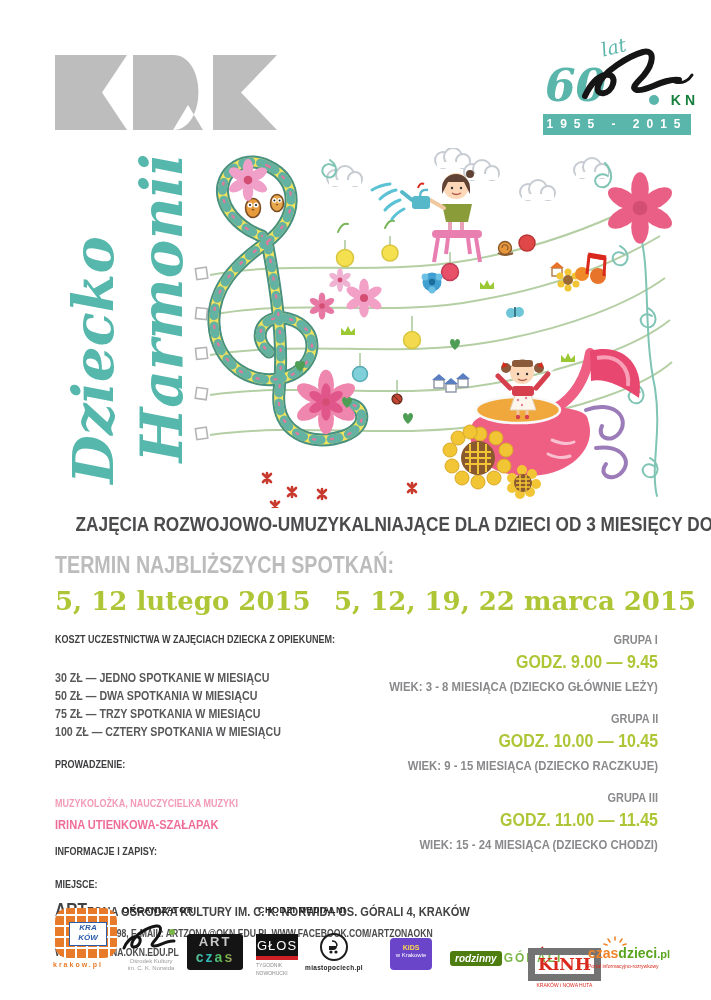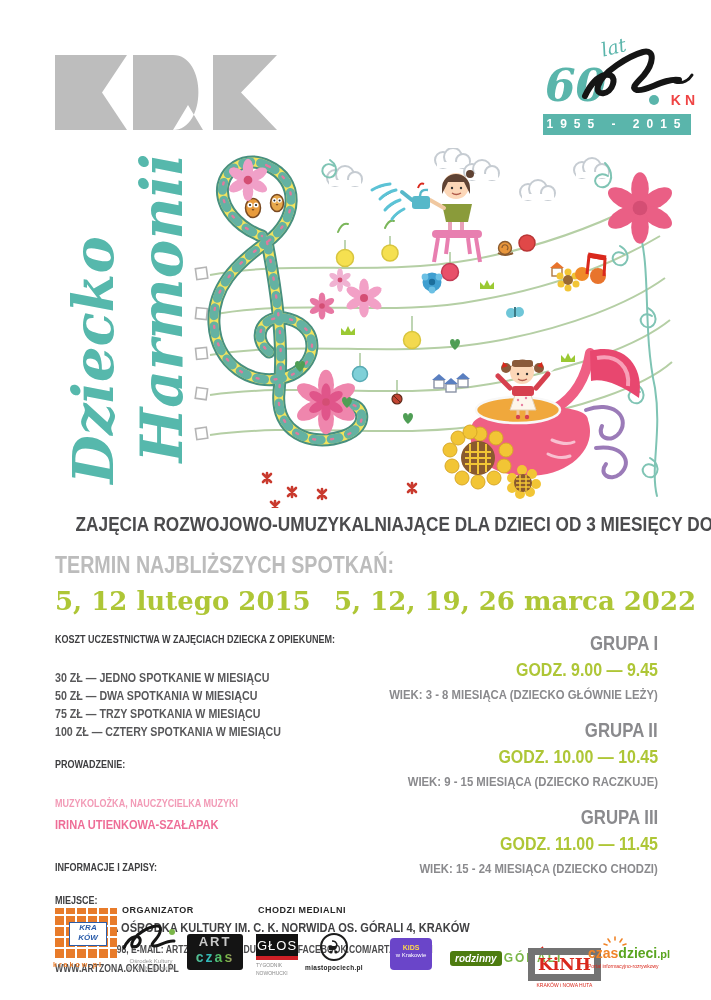--- a/index.html
+++ b/index.html
@@ -10,21 +10,21 @@
   .cnd-r{display:inline-block;transform:scaleX(.84);transform-origin:100% 50%;white-space:nowrap;}
   .cnd-c{display:inline-block;transform:scaleX(.82);transform-origin:50% 50%;white-space:nowrap;}
 
   
   .krk-svg{position:absolute;left:55px;top:55px;}
   .okn{position:absolute;left:543px;top:34px;width:160px;height:102px;}
   .okn .num{position:absolute;left:2px;top:26px;font-family:"DejaVu Serif",serif;font-style:italic;
             font-size:44px;color:#5ab5ab;font-weight:bold;}
   .okn .lat{position:absolute;left:58px;top:2px;font-family:"DejaVu Serif",serif;font-style:italic;
             font-size:19px;color:#5ab5ab;transform:rotate(-14deg);}
-  .okn .kn{position:absolute;right:4px;top:58px;font-size:14px;font-weight:bold;color:#ef4444;
+  .okn .kn{position:absolute;right:4px;top:58px;font-size:14px;font-weight:bold;color:#15803d;
            letter-spacing:4px;}
   .okn .dot{position:absolute;right:44px;top:61px;width:10px;height:10px;border-radius:50%;background:#5ab5ab;}
   .okn .bar{position:absolute;left:0;top:80px;width:148px;height:21px;background:#5ab5ab;color:#fff;
             font-size:12px;font-weight:bold;letter-spacing:7px;text-align:center;line-height:21px;}
 
   
   .w1,.w2{position:absolute;font-family:"DejaVu Serif",serif;font-style:italic;font-weight:bold;
           color:#56b8ac;white-space:nowrap;}
   .w1{left:93px;top:360px;font-size:56px;transform:translate(-50%,-50%) rotate(-90deg);}
   .w2{left:162px;top:308px;font-size:58px;transform:translate(-50%,-50%) rotate(-90deg);}
@@ -42,34 +42,34 @@
   .leftcol .h{font-size:11px;font-weight:bold;color:#3e3e40;}
   .leftcol .item{font-size:13px;font-weight:bold;color:#58585a;}
   .leftcol .line{line-height:17px;}
   .pink1{color:#f29ab6;font-size:11px;font-weight:bold;}
   .pink2{color:#ee6d97;font-size:13.5px;font-weight:bold;}
   .pink3{color:#f0839f;font-size:13px;font-weight:bold;}
   .venue-big{font-size:19px;font-weight:bold;color:#424244;}
   .venue-rest{font-size:13.5px;font-weight:bold;color:#424244;}
   .venue-small{font-size:10.5px;font-weight:bold;color:#4b4b4d;line-height:14px;}
   .mt4{margin-top:20px;} .mt3{margin-top:3px;} .mt8{margin-top:8px;}
-  .mt14{margin-top:14px;} .mt16{margin-top:24px;} .mt2{margin-top:2px;}
+  .mt14{margin-top:14px;} .mt16{margin-top:8px;} .mt2{margin-top:2px;}
 
   
   .rightcol{position:absolute;right:53px;top:632px;width:330px;text-align:right;}
-  .grp-name{font-size:20px;font-weight:bold;color:#8a8a8d;}
+  .grp-name{font-size:13px;font-weight:bold;color:#8a8a8d;}
   .grp-time{font-size:19px;font-weight:bold;color:#aec636;margin-top:4px;}
   .grp-age{font-size:13.5px;font-weight:bold;color:#8a8a8d;margin-top:6px;}
   .grp{margin-bottom:17px;}
 
   
   .flabel{position:absolute;font-size:9px;font-weight:bold;color:#262626;letter-spacing:.5px;}
   .krakow-logo{position:absolute;left:55px;top:908px;width:62px;height:50px;
      background:repeating-linear-gradient(90deg,transparent 0 9px,#fff 9px 11px),
-                repeating-linear-gradient(0deg,transparent 0 9px,#fff 9px 11px),#e87b2a;}
+                repeating-linear-gradient(0deg,transparent 0 9px,#fff 9px 11px),#e87b2a;border-radius:13px;}
   .krakow-label{position:absolute;left:14px;top:14px;width:36px;height:22px;background:#fff;
      border:1px solid #2a5caa;color:#2a5caa;font-size:8px;font-weight:bold;font-style:italic;
      text-align:center;line-height:10px;}
   .krakow-url{position:absolute;left:53px;top:961px;font-size:7px;font-weight:bold;color:#e87b2a;
      letter-spacing:2px;}
   .norwid{position:absolute;left:120px;top:920px;width:62px;}
   .norwid .cap{font-size:6px;color:#9a9a9a;text-align:center;line-height:7px;}
   .artzona{position:absolute;left:187px;top:934px;width:56px;height:36px;background:#141414;
      border-radius:3px;text-align:center;}
   .artzona .art{color:#c9c9c9;font-size:13px;font-weight:bold;letter-spacing:2px;line-height:16px;}
@@ -416,21 +416,21 @@
   <div class="w1">Dziecko</div>
   <div class="w2">Harmonii</div>
 
   <div class="headline">
     <span class="cnd-c">ZAJĘCIA ROZWOJOWO-UMUZYKALNIAJĄCE DLA DZIECI OD 3 MIESIĘCY DO 2 LAT</span>
   </div>
   <div class="subhead">
     <span class="cnd">TERMIN NAJBLIŻSZYCH SPOTKAŃ:</span>
   </div>
   <div class="date feb">5, 12 lutego 2015</div>
-  <div class="date mar">5, 12, 19, 26 marca 2022</div>
+  <div class="date mar">5, 12, 19, 22 marca 2015</div>
 
   <div class="leftcol">
     <div class="line"><span class="cnd h">KOSZT UCZESTNICTWA W ZAJĘCIACH DZIECKA Z OPIEKUNEM:</span></div>
     <div class="line mt4"><span class="cnd item">30 ZŁ — JEDNO SPOTKANIE W MIESIĄCU</span></div>
     <div class="line"><span class="cnd item">50 ZŁ — DWA SPOTKANIA W MIESIĄCU</span></div>
     <div class="line"><span class="cnd item">75 ZŁ — TRZY SPOTKANIA W MIESIĄCU</span></div>
     <div class="line"><span class="cnd item">100 ZŁ — CZTERY SPOTKANIA W MIESIĄCU</span></div>
 
     <div class="line mt14"><span class="cnd h">PROWADZENIE:</span></div>
     <div class="line mt4"><span class="cnd pink1">MUZYKOLOŻKA, NAUCZYCIELKA MUZYKI</span></div>

